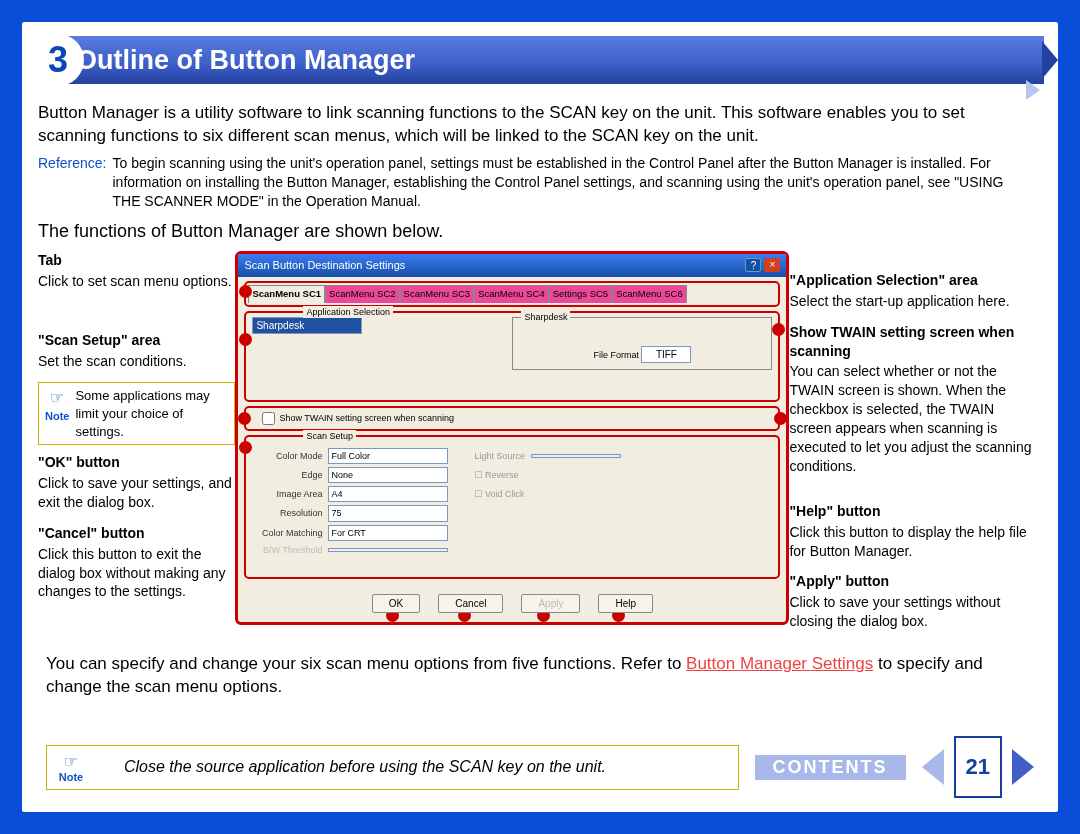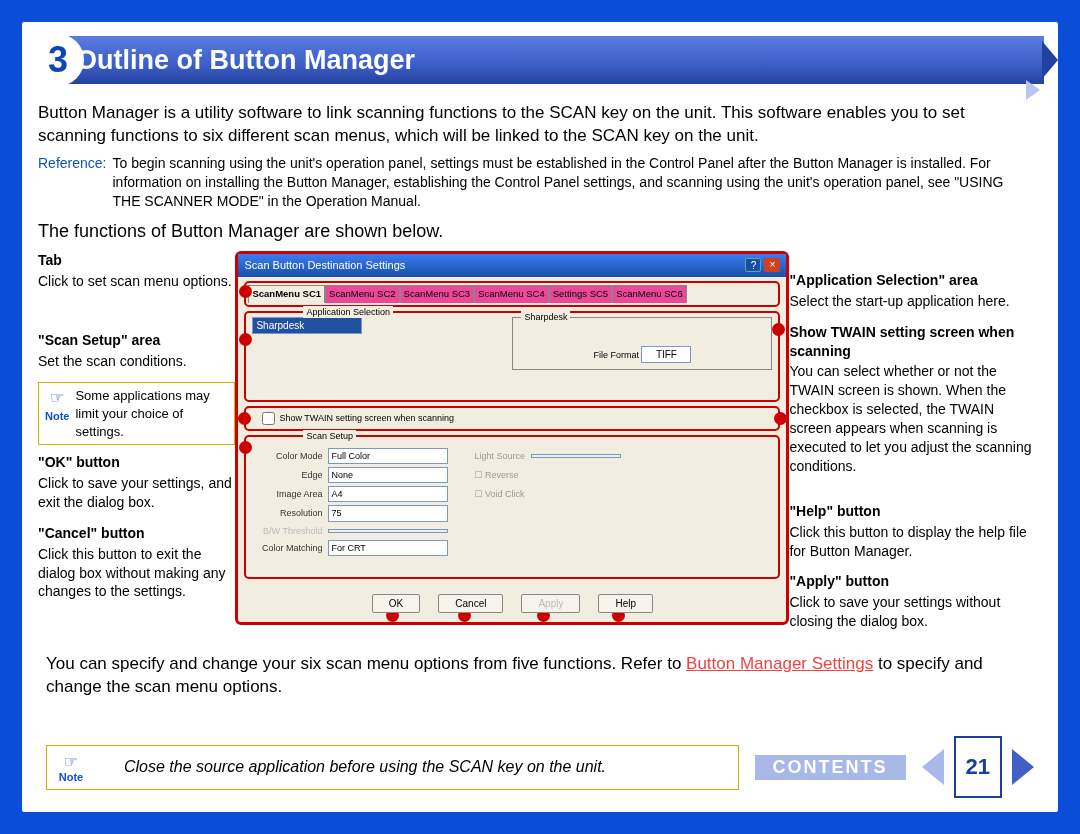--- a/index.html
+++ b/index.html
@@ -182,26 +182,26 @@
               <div class="row">
                   <span class="lbl">Image Area</span>
                   <span class="inp">A4</span>
                   <span class="side">☐ <span>Void Click</span></span>
                 </div>
               <div class="row">
                   <span class="lbl">Resolution</span>
                   <span class="inp">75</span>
                 </div>
               <div class="row">
+                  <span class="lbl">Color Matching</span>
+                  <span class="inp">For CRT</span>
+                </div>
+              <div class="row">
                   <span class="lbl" style="color:#bbb;">B/W Threshold</span>
                   <span class="inp" style="background:#eee;"></span>
-                </div>
-              <div class="row">
-                  <span class="lbl">Color Matching</span>
-                  <span class="inp">For CRT</span>
                 </div>
             </div>
             <div class="btn-row">
               <div style="position:relative;"><div class="dot" style="left:14px; top:18px;"></div><button class="btn">OK</button></div>
               <div style="position:relative;"><div class="dot" style="left:20px; top:18px;"></div><button class="btn">Cancel</button></div>
               <div style="position:relative;"><div class="dot" style="left:16px; top:18px;"></div><button class="btn" style="color:#bbb;">Apply</button></div>
               <div style="position:relative;"><div class="dot" style="left:14px; top:18px;"></div><button class="btn">Help</button></div>
             </div>
           </div>
         </div>

